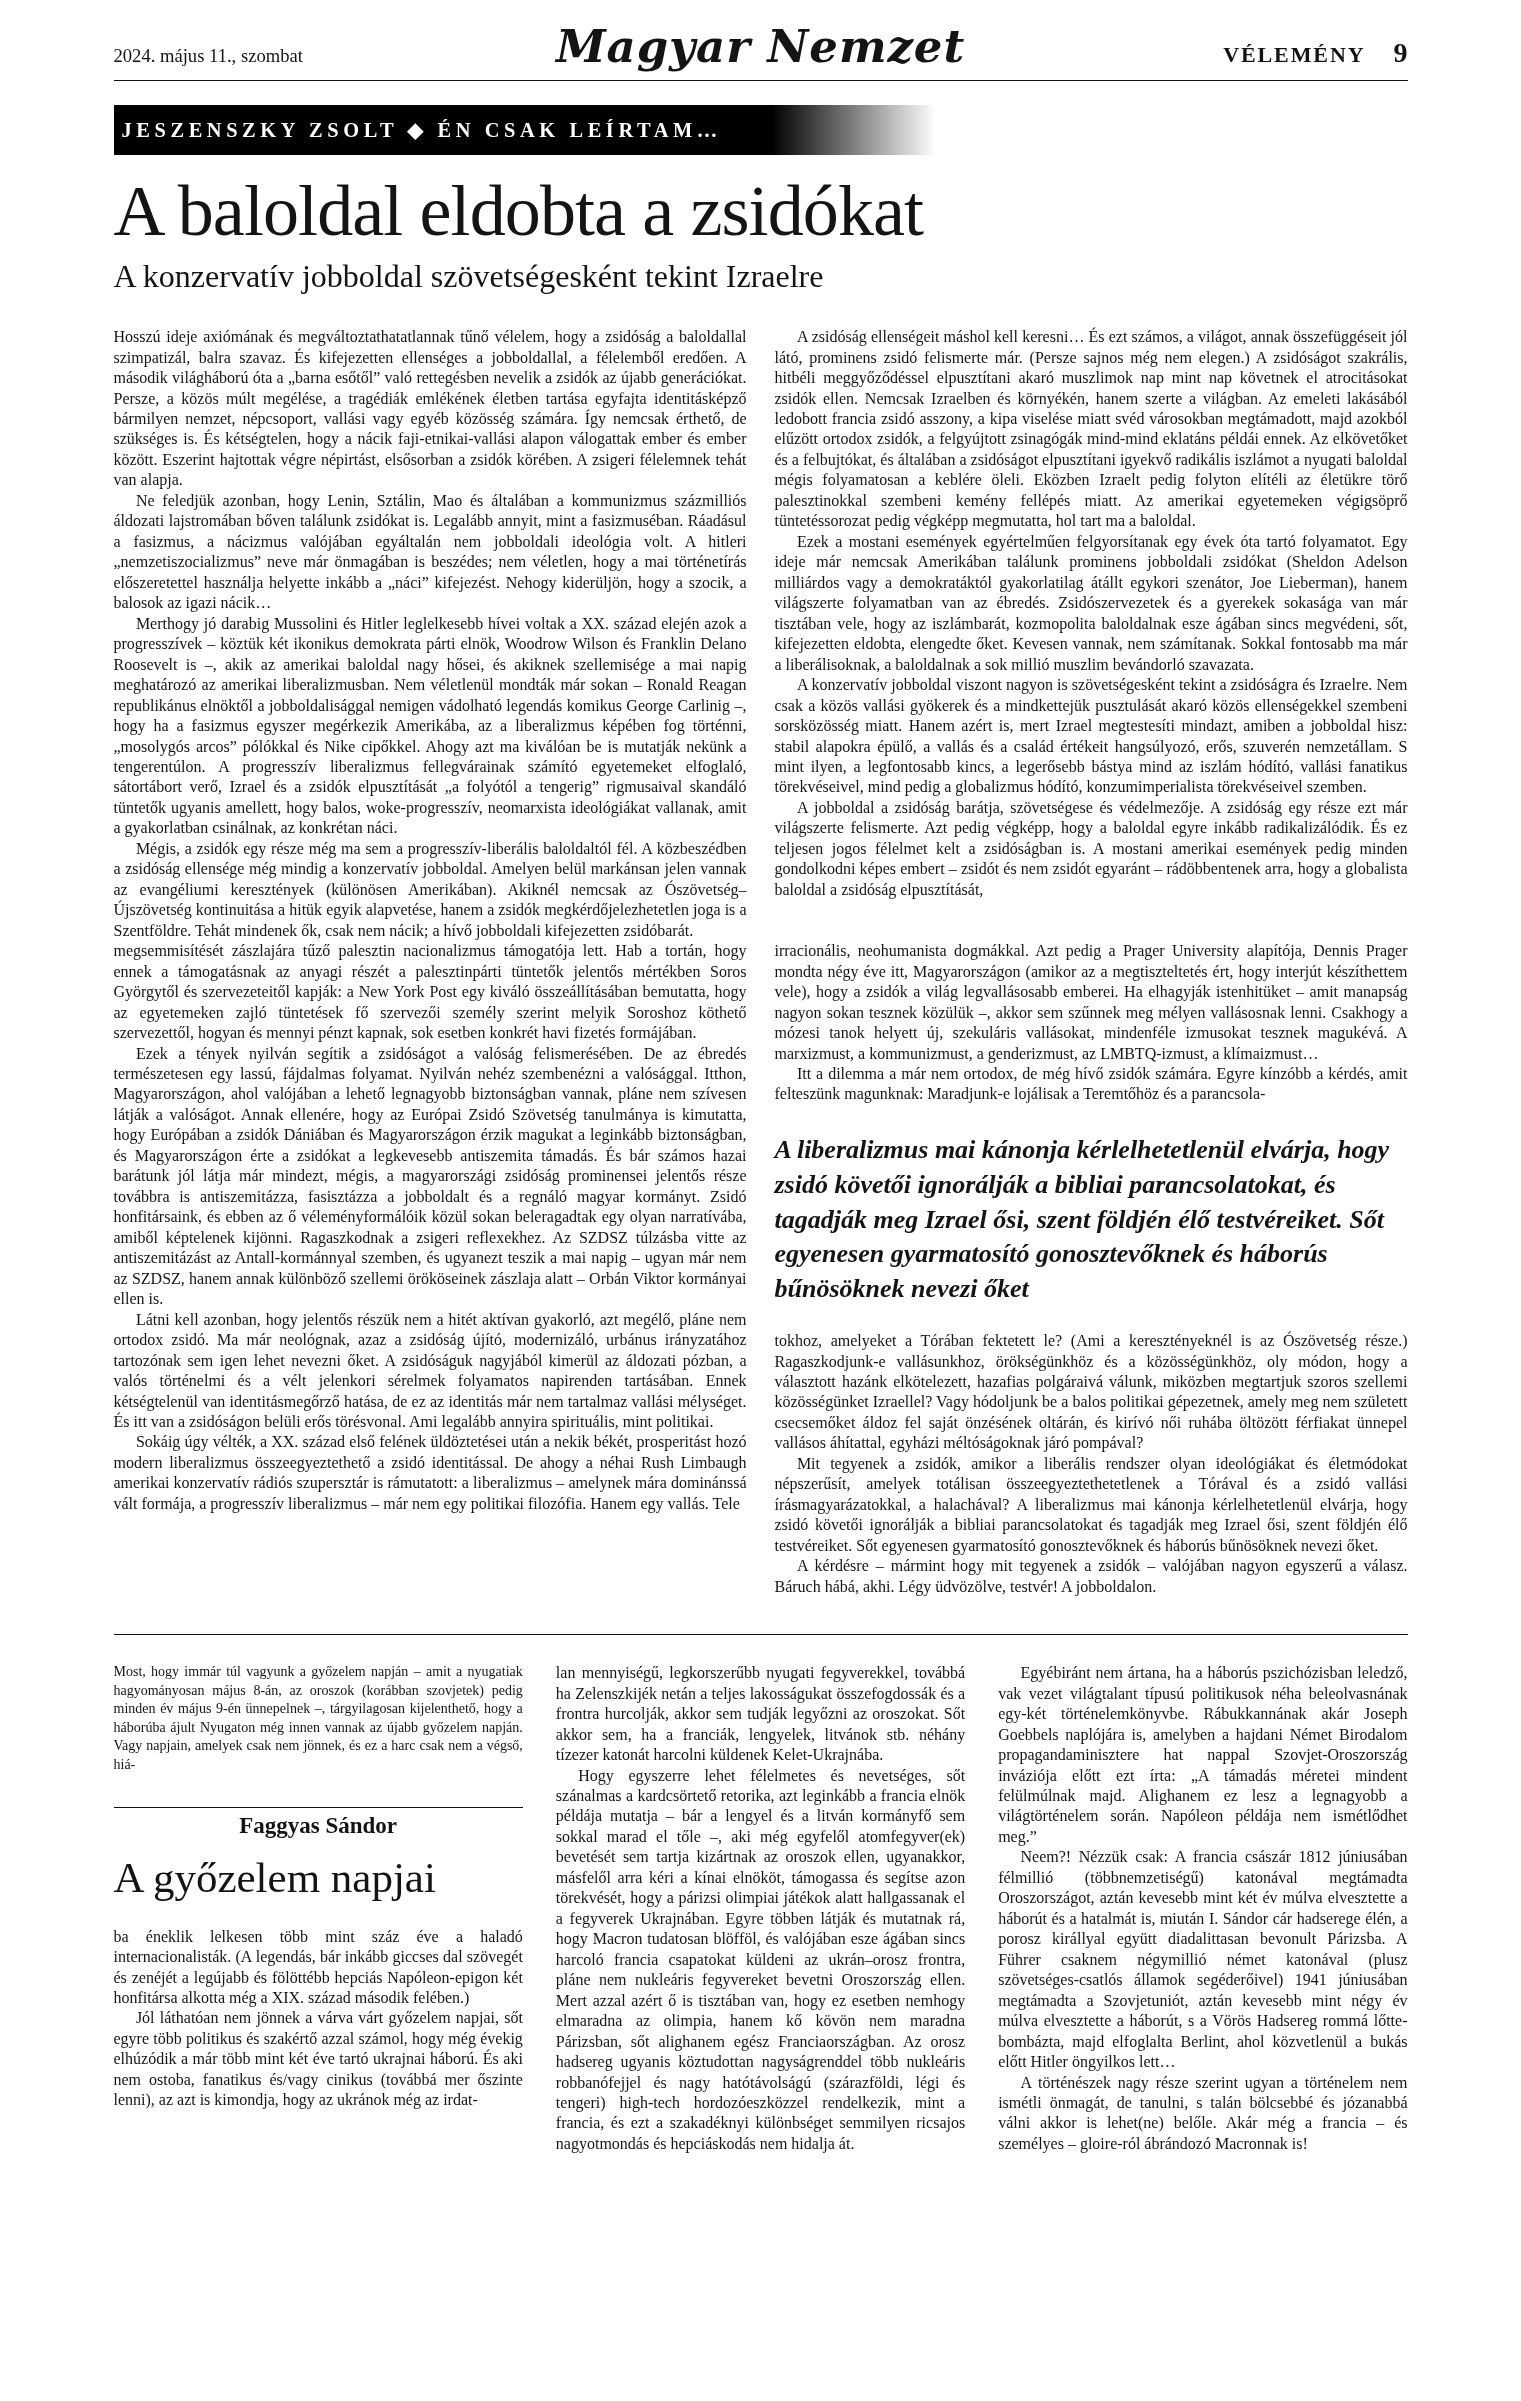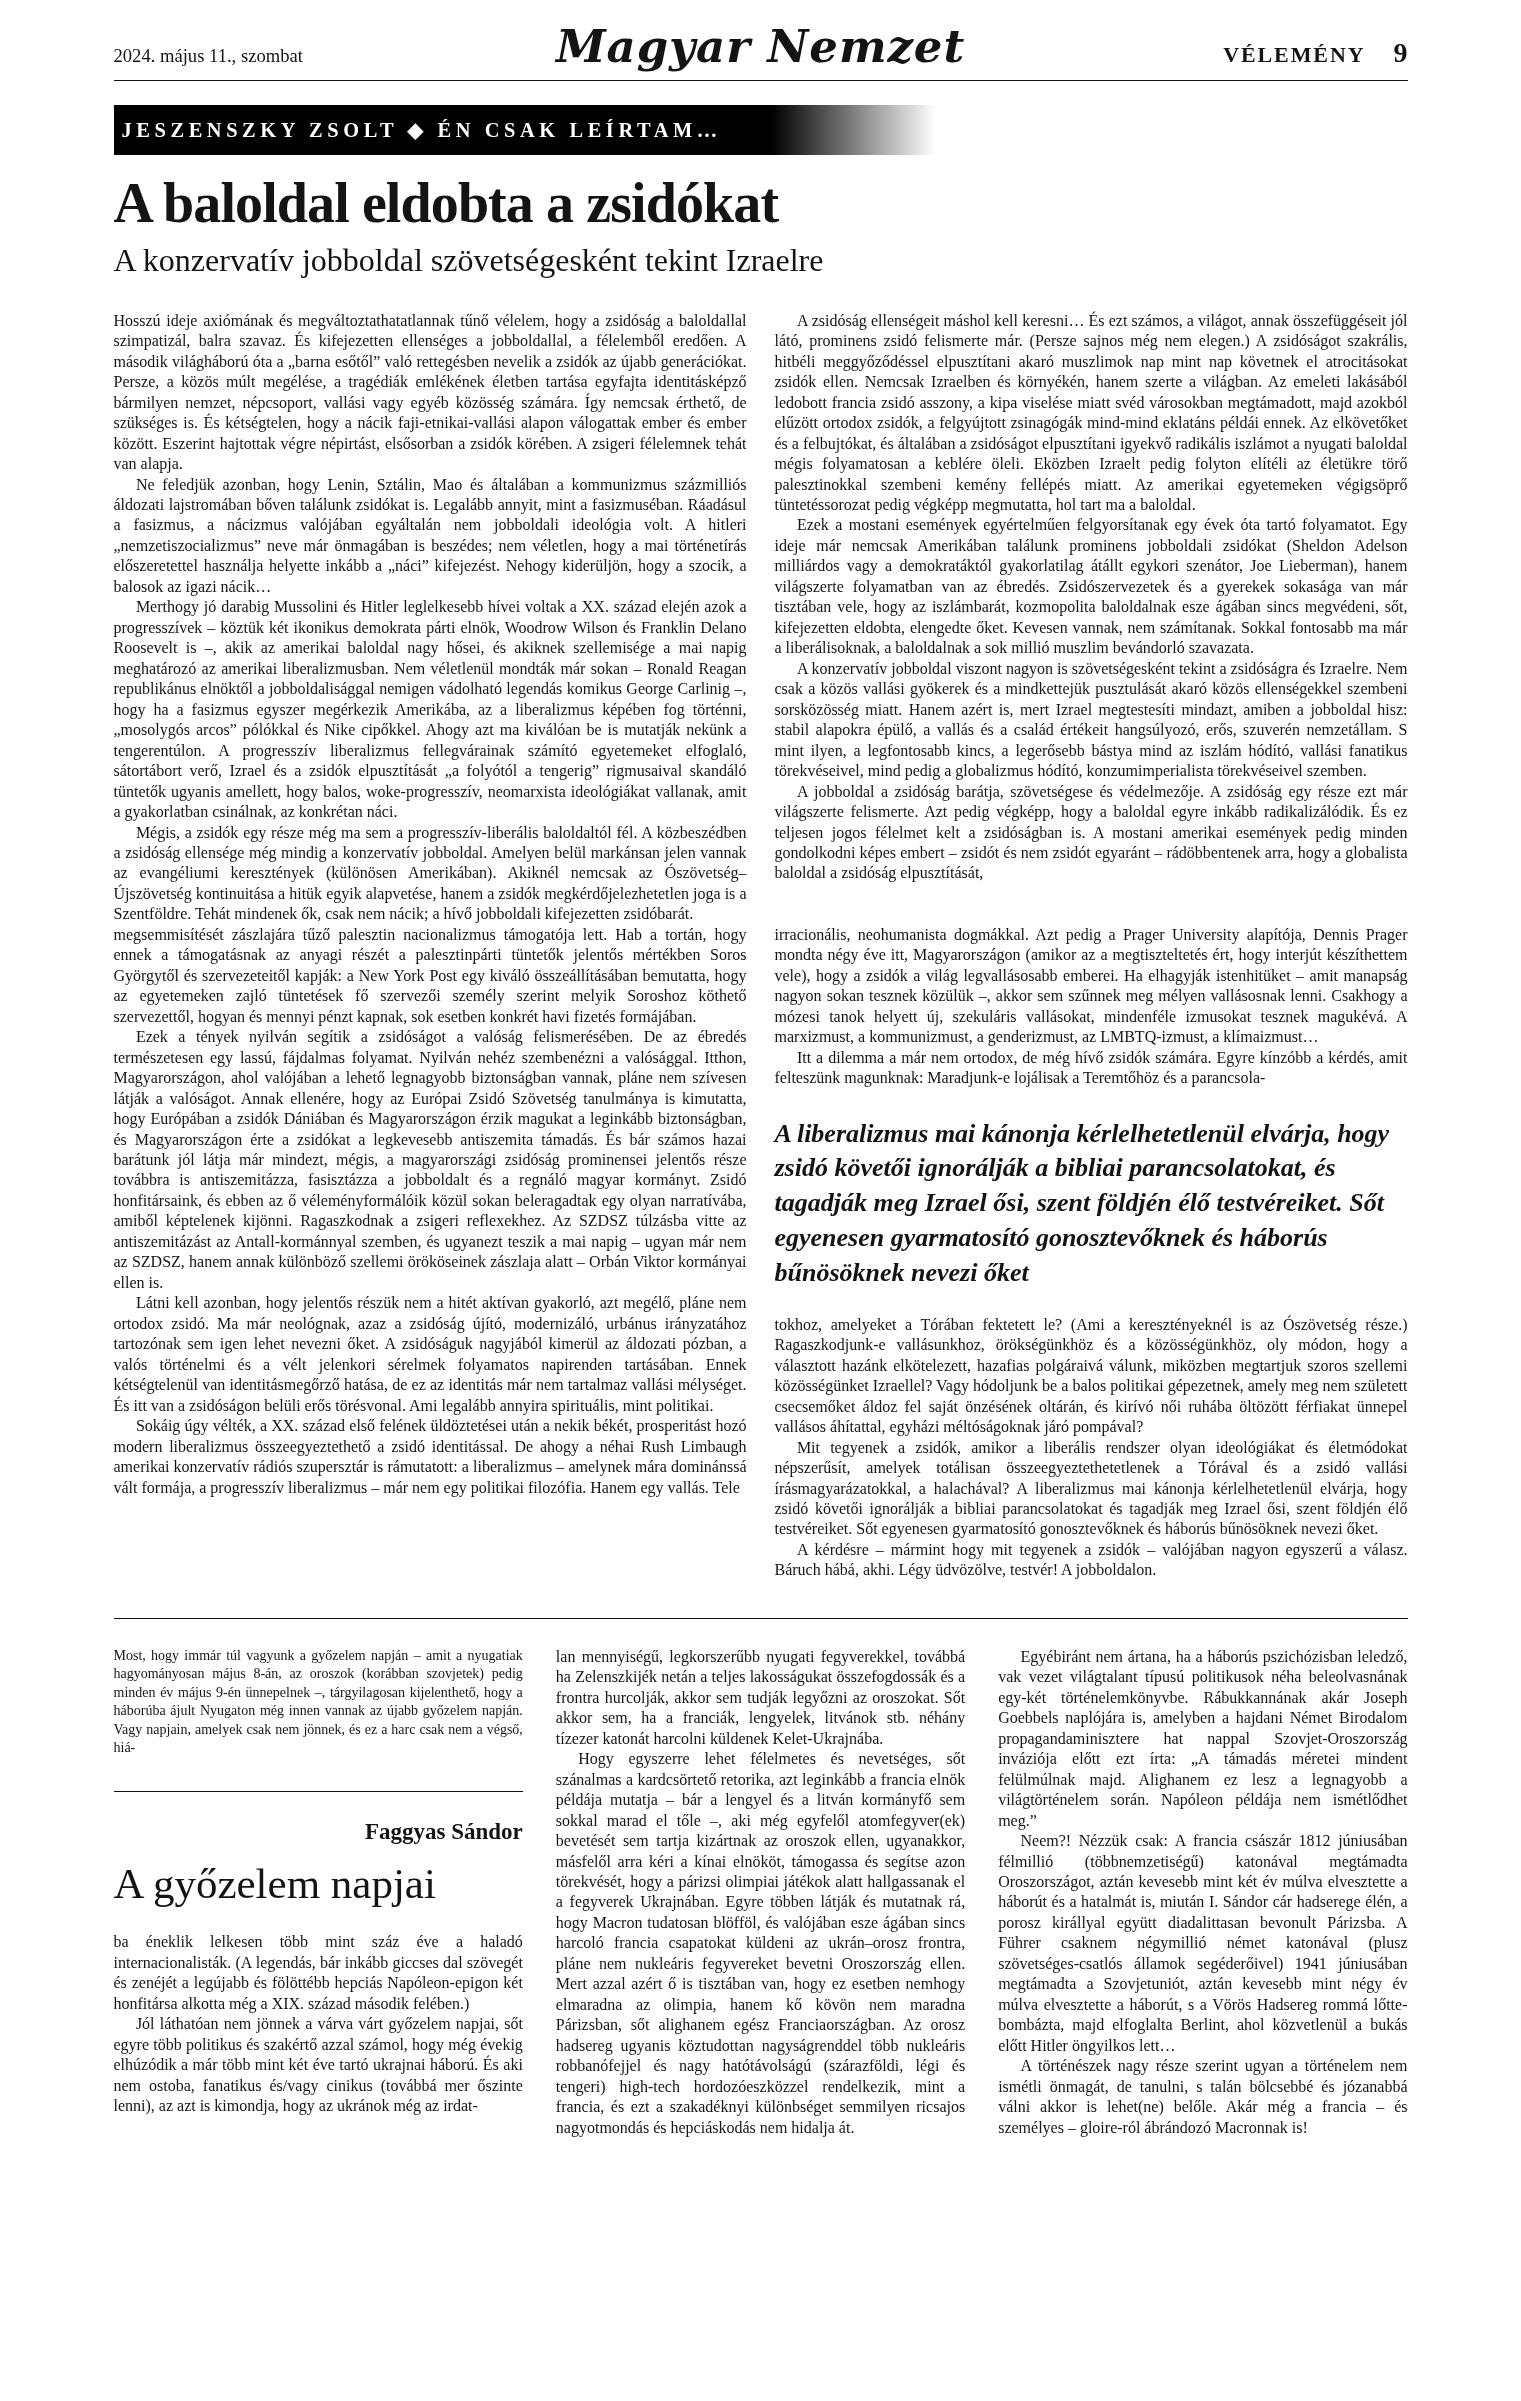--- a/index.html
+++ b/index.html
@@ -46,22 +46,22 @@
     padding: 0 8px;
     color: #ffffff;
     font-weight: bold;
     font-size: 20.4px;
     letter-spacing: 4.6px;
     background: linear-gradient(90deg, #000 0%, #000 80%, rgba(0,0,0,0) 100%);
   }
 
   
   .headline {
-    font-size: 56px;
-    font-weight: bold;
+    font-size: 72px;
+    font-weight: normal;
     line-height: 1.02;
     letter-spacing: -0.9px;
     margin: 20.4px 0 9.3px 0;
   }
   .subhead {
     font-size: 32px;
     font-weight: normal;
     margin: 0 0 32px 0;
   }
   .columns-4 {
@@ -100,25 +100,25 @@
     text-align: justify;
   }
   .lede {
     font-size: 14px;
     line-height: 1.32;
     margin-bottom: 33px;
     text-align: justify;
   }
   .byline {
     border-top: 1.4px solid #111;
-    padding-top: 25px;
+    padding-top: 3px;
     font-weight: bold;
     font-size: 23px;
     margin-bottom: 15px;
-    text-align: right;
+    text-align: center;
   }
   .headline2 {
     font-size: 43px;
     font-weight: normal;
     margin: 0 0 26px 0;
     line-height: 1.05;
     text-align: left;
   }
 </style>
 </head>

